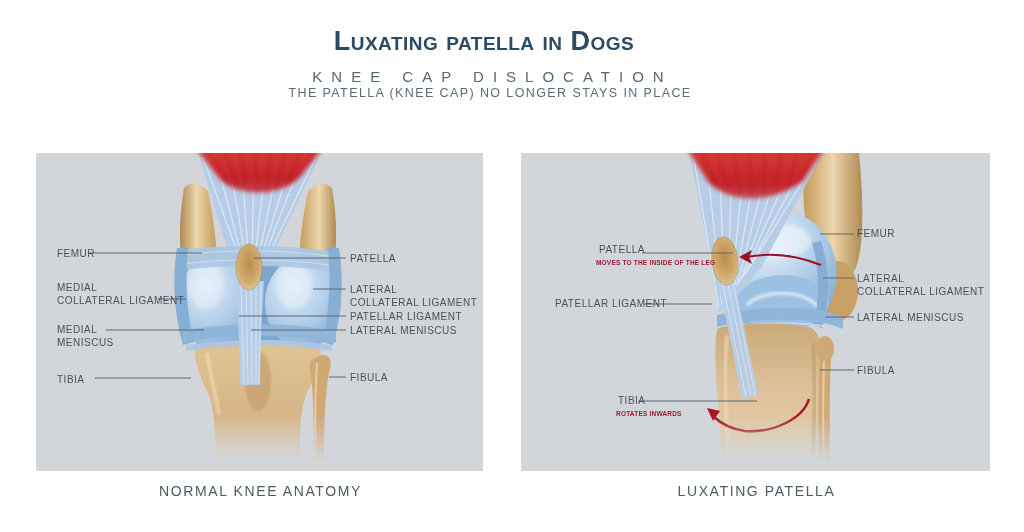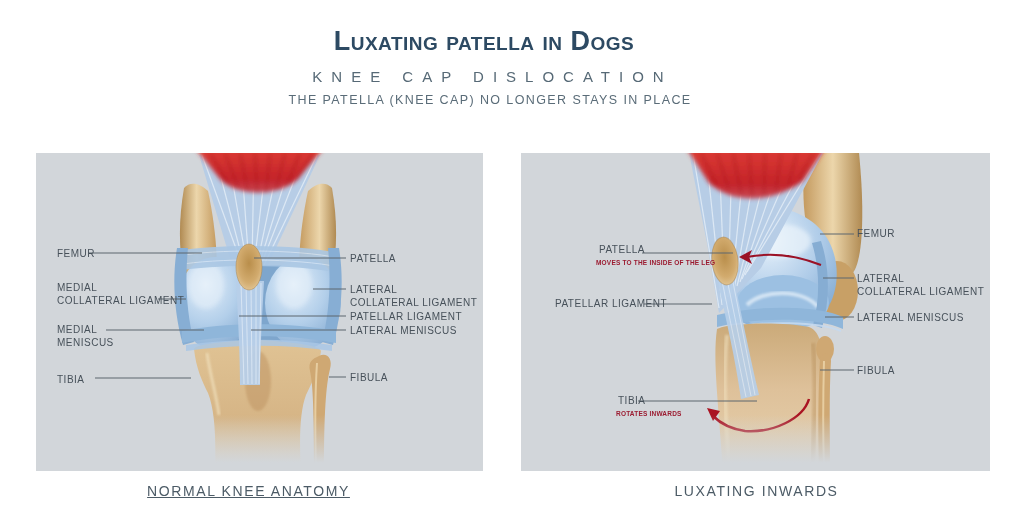--- a/index.html
+++ b/index.html
@@ -6,38 +6,38 @@
   html,body { width:1024px; height:532px; background:#ffffff; overflow:hidden;
               font-family:"Liberation Sans", sans-serif; }
   #stage { position:relative; width:1024px; height:532px; background:#ffffff; }
 
   
   #header { position:absolute; left:0; top:26px; width:968px; text-align:center; }
   .title { font-size:27px; font-weight:700; color:#2d4a63; letter-spacing:0.5px;
            font-variant:small-caps; }
   .subtitle { margin-top:11px; font-size:15px; color:#566976; letter-spacing:9px;
               padding-left:17px; font-weight:400; }
-  .tagline { margin-top:8px; font-size:12.5px; color:#5a6c78; letter-spacing:1.4px;
+  .tagline { margin-top:1px; font-size:12.5px; color:#5a6c78; letter-spacing:1.4px;
              padding-left:12px; }
 
   
   .panel { position:absolute; top:153px; height:318px; background:#d2d6da; }
   #panel-left  { left:36px;  width:447px; }
   #panel-right { left:521px; width:469px; }
   .panel svg { position:absolute; left:0; top:0; }
 
   .lbl { position:absolute; font-size:10px; line-height:13px; color:#47515a;
          letter-spacing:0.5px; white-space:pre-line; }
   .note { font-size:6.5px; line-height:8px; font-weight:700; color:#9b1b30;
           letter-spacing:0.2px; margin-top:3px; white-space:nowrap; }
   .lblgrp { position:absolute; }
 
   .caption { position:absolute; top:483px; text-align:center; font-size:14px;
              color:#4c5b66; letter-spacing:1.6px; padding-left:2px; }
-  #caption-left  { left:24px;  width:447px;text-decoration:underline; }
+  #caption-left  { left:36px;  width:447px; }
   #caption-right { left:521px; width:469px; }
 </style>
 </head>
 <body>
 
 <div id="stage">
 
   <div id="header">
     <div class="title">Luxating patella in Dogs</div>
     <div class="subtitle">KNEE CAP DISLOCATION</div>
@@ -352,15 +352,15 @@
       <div class="note" style="margin-left:-2px;">ROTATES INWARDS</div>
     </div>
     <div class="lbl" style="left:336px; top:74px;">FEMUR</div>
     <div class="lbl" style="left:336px; top:119px;">LATERAL
 COLLATERAL LIGAMENT</div>
     <div class="lbl" style="left:336px; top:158px;">LATERAL MENISCUS</div>
     <div class="lbl" style="left:336px; top:211px;">FIBULA</div>
   </div>
 
   <div class="caption" id="caption-left">NORMAL KNEE ANATOMY</div>
-  <div class="caption" id="caption-right">LUXATING INWARDS</div>
+  <div class="caption" id="caption-right">LUXATING PATELLA</div>
 
 </div>
 
 </body></html>

